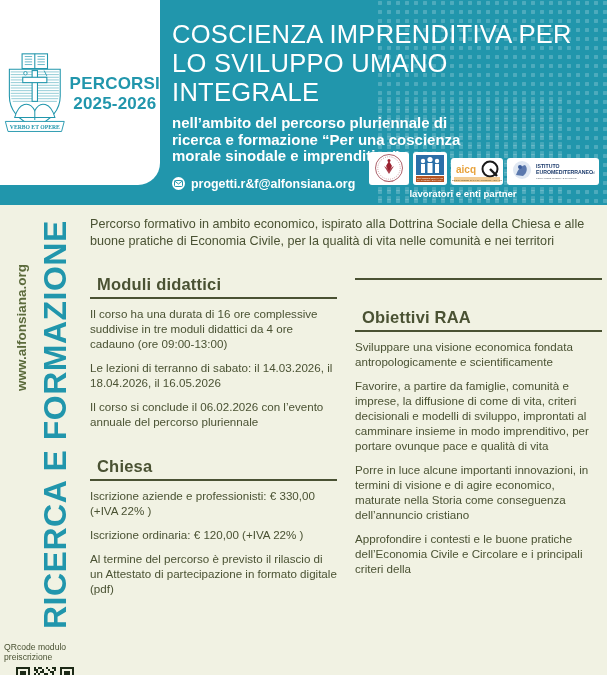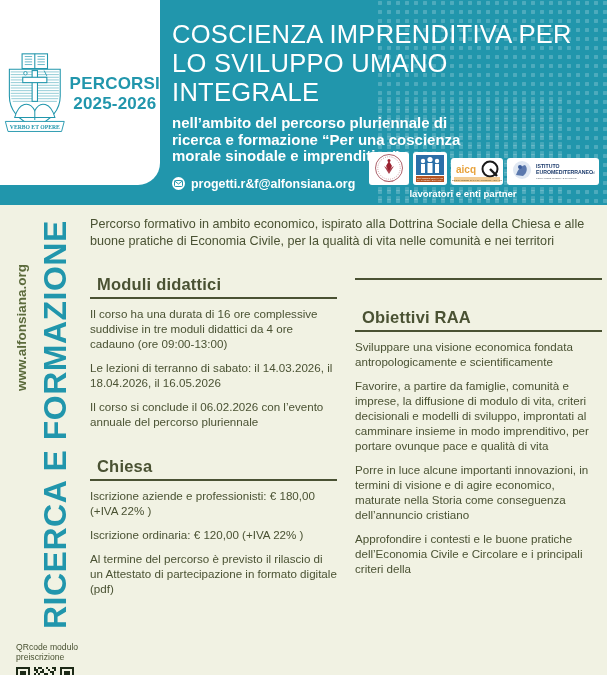--- a/index.html
+++ b/index.html
@@ -206,21 +206,21 @@
     color: #5c6b3c;
     font-size: 13.5px;
     font-weight: bold;
     left: 14px;
     top: 6px;
     height: 180px;
   }
 
   .qr-caption {
     position: absolute;
-    left: 16px;
+    left: 4px;
     top: 437px;
     color: #4a5233;
     font-size: 8.6px;
     line-height: 10px;
     width: 70px;
   }
   .qr-code {
     position: absolute;
     left: 16px;
     top: 462px;
@@ -638,37 +638,37 @@
       <div class="sec-title indent">Moduli didattici</div>
       <hr class="sec-rule">
       <div class="para">Il corso ha una durata di 16 ore complessive suddivise in tre moduli didattici da 4 ore cadauno (ore 09:00-13:00)</div>
       <div class="para">Le lezioni di terranno di sabato: il 14.03.2026, il 18.04.2026, il 16.05.2026</div>
       <div class="para">Il corso si conclude il 06.02.2026 con l’evento annuale del percorso pluriennale</div>
     </div>
 
     <div class="sec-title-wrap spaced">
       <div class="sec-title indent">Chiesa</div>
       <hr class="sec-rule">
-      <div class="para">Iscrizione aziende e professionisti: € 180,00 (+IVA 22% )</div>
+      <div class="para">Iscrizione aziende e professionisti: € 330,00 (+IVA 22% )</div>
       <div class="para">Iscrizione ordinaria: € 120,00 (+IVA 22% )</div>
       <div class="para">Al termine del percorso è previsto il rilascio di un Attestato di partecipazione in formato digitale (pdf)</div>
     </div>
 
   </div>
 
   <div class="col right">
 
     <div class="sec-title-wrap">
       <hr class="sec-rule">
     </div>
 
     <div class="sec-title-wrap spaced">
       <div class="sec-title indent">Obiettivi RAA</div>
       <hr class="sec-rule">
       <div class="para">Sviluppare una visione economica fondata antropologicamente e scientificamente</div>
-      <div class="para">Favorire, a partire da famiglie, comunità e imprese, la diffusione di modulo di vita, criteri decisionali e modelli di sviluppo, improntati al camminare insieme in modo imprenditivo, per portare ovunque pace e qualità di vita</div>
+      <div class="para">Favorire, a partire da famiglie, comunità e imprese, la diffusione di come di vita, criteri decisionali e modelli di sviluppo, improntati al camminare insieme in modo imprenditivo, per portare ovunque pace e qualità di vita</div>
       <div class="para">Porre in luce alcune importanti innovazioni, in termini di visione e di agire economico, maturate nella Storia come conseguenza dell’annuncio cristiano</div>
       <div class="para">Approfondire i contesti e le buone pratiche dell’Economia Civile e Circolare e i principali criteri della</div>
     </div>
 
   </div>
 
 </div>
 
 </body></html>

